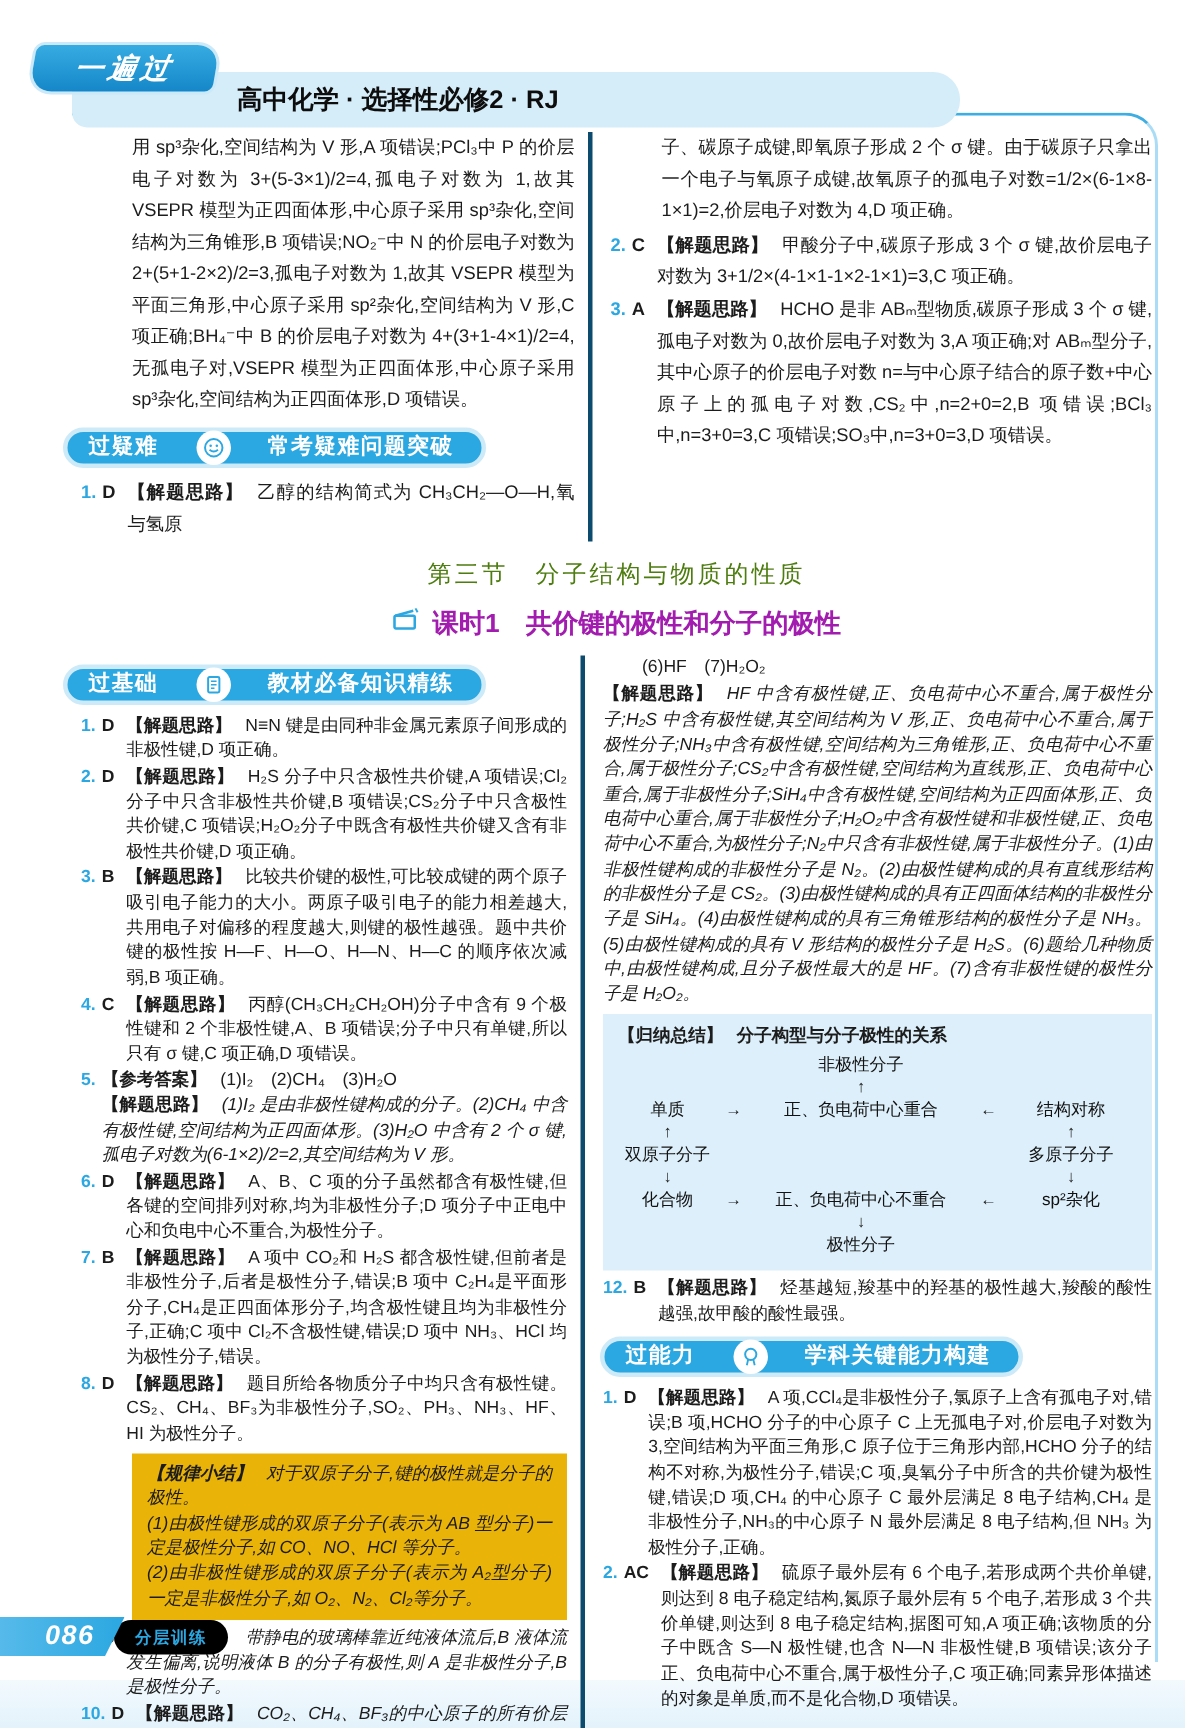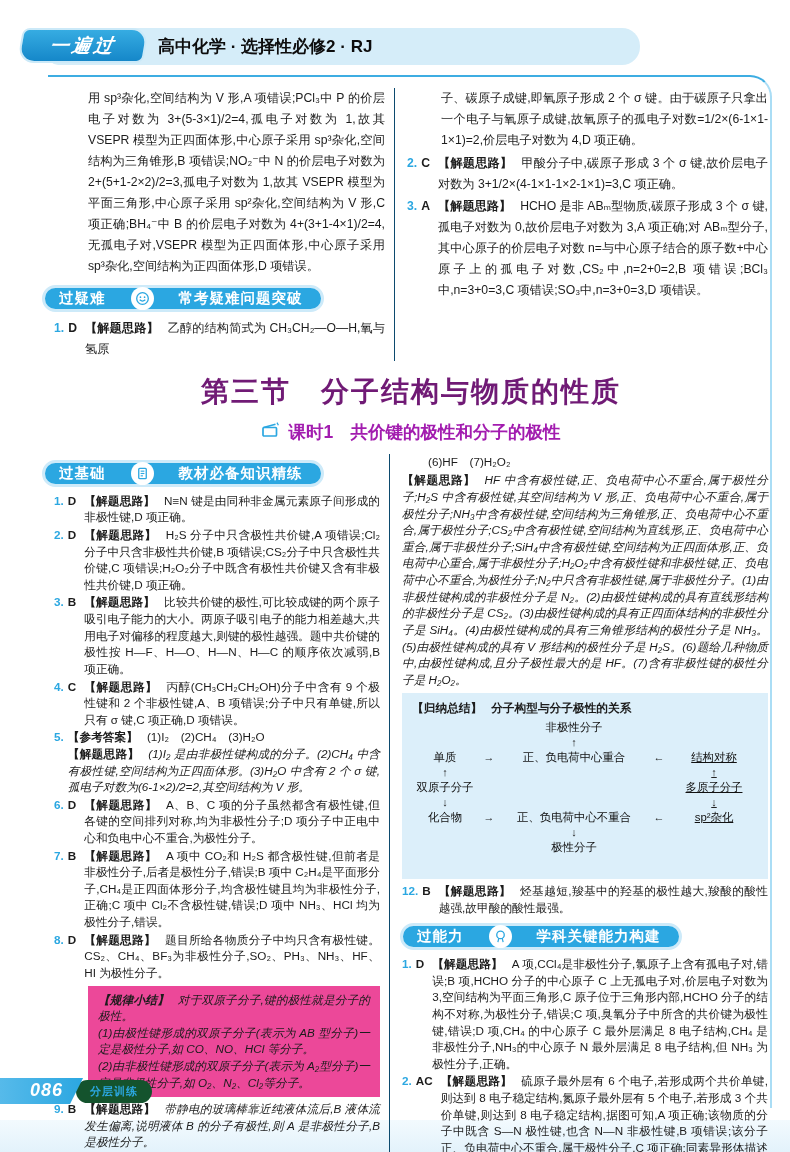--- a/index.html
+++ b/index.html
@@ -13,34 +13,34 @@
   
   .logo{
     position:absolute; left:22px; top:30px; width:122px; height:31px; z-index:3;
     background:linear-gradient(180deg,#36ACE2,#1587C9);
     border-radius:5px 15px 5px 15px; transform:skewX(-10deg);
     display:flex; align-items:center; justify-content:center;
     color:#fff; font-weight:bold; font-style:italic; font-size:19px; letter-spacing:3px;
     box-shadow:0 0 0 2px #CBE9F8;
   }
   .titlebar{
-    position:absolute; left:48px; top:28px; width:592px; height:37px; z-index:2;
+    position:absolute; left:48px; top:48px; width:592px; height:37px; z-index:2;
     background:#D5EDF9; border-radius:10px 18px 18px 10px;
     display:flex; align-items:center; padding-left:110px; box-sizing:border-box;
     font-size:17px; font-weight:bold; color:#0d0d0d;text-align:center;
   }
   .frame{
     position:absolute; left:48px; top:75px; right:18px; bottom:44px; z-index:1;
     border-top:2px solid #3DADE2; border-right:2px solid #AADDF5;
     border-top-right-radius:22px;
   }
   
   .content{position:absolute; left:0; top:88px; width:790px; padding:0 22px 0 54px; box-sizing:border-box; z-index:2;}
   .row{display:flex; align-items:stretch;}
-  .col-l{width:341px; padding-right:9px; border-right:1px solid #0c4a6e; box-sizing:border-box;}
+  .col-l{width:341px; padding-right:9px; border-right:3px solid #0c4a6e; box-sizing:border-box;}
   .col-r{flex:1; padding-left:12px;}
   .row-top{font-size:12.2px; line-height:1.72;}
   .row-bottom{font-size:11.7px; line-height:1.42;}
   .p-cont{margin:0 0 2px 34px; text-align:justify;}
   .p-cont0{margin:0 0 2px 0; text-align:justify;}
   
   .banner{
     display:inline-flex; align-items:center; gap:25px;
     background:#2BA7E1; color:#fff; border-radius:18px;
     height:27px; padding:0 18px 0 14px; box-sizing:border-box;
@@ -50,47 +50,47 @@
   .banner .circle{width:23px; height:23px; border-radius:50%; background:#fff; display:flex; align-items:center; justify-content:center; flex:0 0 auto;}
   .banner .btitle{font-size:14.5px; letter-spacing:1px;}
   
   .item{display:flex; margin:1px 0; text-align:justify;}
   .inum{color:#2BA7E1; font-weight:bold; white-space:nowrap; margin-right:4px;}
   .ians{font-weight:bold; margin-right:8px; white-space:nowrap;}
   .ibody{flex:1;}
   .ilabel{font-weight:bold; margin-right:9px;}
   .kai{font-style:italic;}
   
-  .note-box{background:#ec4899; padding:6px 10px; margin:4px 0 4px 34px; text-align:justify;}
-  .sum-box{background:#DCEFFA; padding:7px 10px 24px; margin:5px 0 4px;}
+  .note-box{background:#eab308; padding:6px 10px; margin:4px 0 4px 34px; text-align:justify;}
+  .sum-box{background:#DCEFFA; padding:7px 10px 9px; margin:5px 0 4px;}
   .sum-title{font-weight:bold; margin-bottom:3px;}
   .sum-title .ilabel{margin-right:9px;}
   
   .dgrid{
     display:grid; grid-template-columns:66px 22px 148px 22px 88px;
     justify-content:center; align-items:center; row-gap:0;
     font-size:11.4px; line-height:15px; text-align:center; color:#111;
   }
   .dc{white-space:nowrap;}
-  .gc1{grid-column:1;} .gc2{grid-column:2;} .gc3{grid-column:3;} .gc4{grid-column:4;} .gc5{grid-column:5;text-decoration:underline;}
+  .gc1{grid-column:1;} .gc2{grid-column:2;} .gc3{grid-column:3;} .gc4{grid-column:4;} .gc5{grid-column:5;}
   .arr{color:#222; font-size:11px;}
   
   .chapter{text-align:center; margin:12px 0 10px;}
-  .ch-title{font-size:28px; font-weight:bold; letter-spacing:2px; color:#701a75;}
+  .ch-title{font-size:16px; font-weight:normal; letter-spacing:2px; color:#4d7c0f;}
   .ch-lesson{margin-top:9px; font-size:17.5px; font-weight:bold; color:#a21caf; display:flex; align-items:center; justify-content:center; gap:8px;}
   
   .footer{position:absolute; left:0; bottom:48px; display:flex; align-items:center; z-index:4;}
   .page-badge{
     background:linear-gradient(90deg,#56BAEA,#2BA7E1); color:#fff;
     font-weight:bold; font-style:italic; font-size:18px; letter-spacing:1px;
     padding:2px 20px 3px 30px;
     clip-path:polygon(0 0,100% 0,calc(100% - 13px) 100%,0 100%);
   }
   .footer-pill{
-    background:#14532d; color:#2BA7E1; font-weight:bold; font-size:11px;
+    background:#000000; color:#2BA7E1; font-weight:bold; font-size:11px;
     padding:4px 14px; border-radius:12px; margin-left:-7px; letter-spacing:1px;font-family:Liberation Serif, serif;
   }
   .bottom-strip{position:absolute; left:0; right:0; bottom:0; height:32px; background:linear-gradient(180deg,#F3FAFE,#E3F2FB); z-index:0;}
 </style>
 </head>
 <body>
 
 <div class="page">
   <div class="bottom-strip"></div>
   <div class="frame"></div>
@@ -117,21 +117,21 @@
         </div>
         <div class="item">
           <span class="inum">1.</span>
           <span class="ians">D</span>
           <div class="ibody">
             <span class="ilabel">【解题思路】</span><span>乙醇的结构简式为 CH₃CH₂—O—H,氧与氢原</span>
           </div>
         </div>
       </div>
       <div class="col-r">
-        <p class="p-cont">子、碳原子成键,即氧原子形成 2 个 σ 键。由于碳原子只拿出一个电子与氧原子成键,故氧原子的孤电子对数=1/2×(6-1×1-1×1)=2,价层电子对数为 4,D 项正确。</p>
+        <p class="p-cont">子、碳原子成键,即氧原子形成 2 个 σ 键。由于碳原子只拿出一个电子与氧原子成键,故氧原子的孤电子对数=1/2×(6-1×8-1×1)=2,价层电子对数为 4,D 项正确。</p>
         <div class="item">
           <span class="inum">2.</span>
           <span class="ians">C</span>
           <div class="ibody">
             <span class="ilabel">【解题思路】</span><span>甲酸分子中,碳原子形成 3 个 σ 键,故价层电子对数为 3+1/2×(4-1×1-1×2-1×1)=3,C 项正确。</span>
           </div>
         </div>
         <div class="item">
           <span class="inum">3.</span>
           <span class="ians">A</span>

